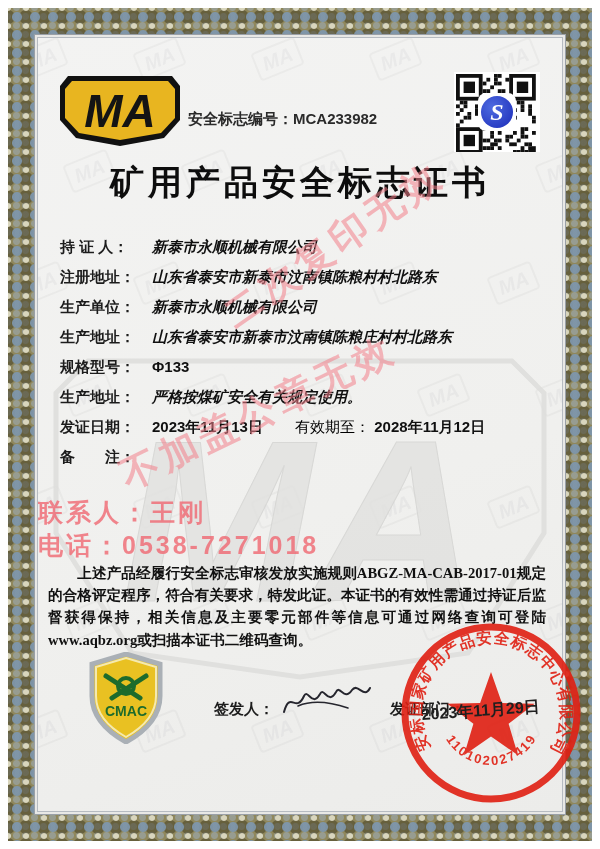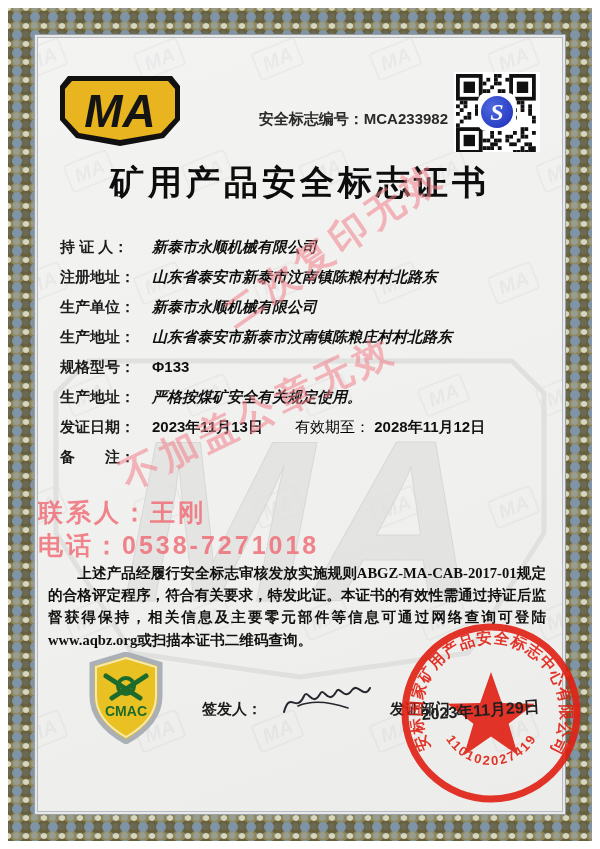--- a/index.html
+++ b/index.html
@@ -24,42 +24,42 @@
   #bigwm{position:absolute;left:10px;top:315px;opacity:.85;}
   
   .pinkwm{position:absolute;font-weight:bold;font-size:38px;letter-spacing:5px;white-space:nowrap;
     color:rgba(242,128,138,.55);font-family:"Liberation Serif",serif;}
   #wm-copy{left:190px;top:255px;transform:rotate(-35deg);transform-origin:left center;}
   #wm-seal{left:85px;top:415px;transform:rotate(-26deg);transform-origin:left center;}
   #wm-contact{position:absolute;left:0;right:0;top:458px;text-align:left;font-size:25px;letter-spacing:3px;
     color:rgba(240,100,110,.78);font-weight:bold;line-height:1.32;}
   
   #malogo{position:absolute;left:20px;top:36px;}
-  #certno{position:absolute;left:150px;top:72px;width:260px;text-align:right;font-size:15px;font-weight:bold;color:#2a2a2a;}
+  #certno{position:absolute;left:150px;top:72px;width:260px;text-align:left;font-size:15px;font-weight:bold;color:#2a2a2a;}
   #qrwrap{position:absolute;left:416px;top:34px;width:86px;height:80px;}
   #slogo{position:absolute;left:24px;top:21px;width:38px;height:38px;background:#fff;border-radius:8px;
     display:flex;align-items:center;justify-content:center;}
   #slogo .s{width:32px;height:32px;border-radius:50%;background:radial-gradient(circle at 35% 35%,#4d6ae0,#1b2bb8);
     color:#fff;font-weight:bold;font-style:italic;font-size:24px;line-height:32px;text-align:center;font-family:"Liberation Serif",serif;}
   #title{position:absolute;left:0;right:0;top:122px;text-align:center;font-size:34px;font-weight:bold;
     color:#0d0d0d;letter-spacing:4px;}
   
   #fields{position:absolute;left:22px;right:16px;top:200px;font-size:15px;}
   .row{margin-bottom:11px;white-space:nowrap;}
   .lbl{display:inline-block;min-width:92px;font-weight:bold;color:#1c1c1c;vertical-align:top;}
   .lbl.wide{min-width:0;margin-right:14px;}
   .val{font-family:"Liberation Serif",serif;font-weight:bold;font-style:italic;color:#101010;}
   .val.mono{font-style:normal;font-family:"Liberation Sans",sans-serif;margin-top:40px;}
   #daterow .lbl2{display:inline-block;font-weight:normal;margin-left:28px;}
   
   #para{position:absolute;left:10px;right:16px;top:524px;font-size:14.6px;line-height:1.52;font-weight:bold;
     color:#111;text-align:justify;text-indent:2em;font-family:"Liberation Serif",serif;}
   
   #cmac{position:absolute;left:50px;top:614px;}
-  #signer{position:absolute;left:164px;top:662px;font-size:15px;font-weight:bold;color:#1c1c1c;}
+  #signer{position:absolute;left:176px;top:662px;font-size:15px;font-weight:bold;color:#1c1c1c;}
   #signature{position:absolute;left:240px;top:640px;}
   #dept{position:absolute;left:352px;top:662px;font-size:15px;font-weight:bold;color:#1c1c1c;}
   
   #seal{position:absolute;left:398px;top:620px;z-index:30;}
 </style>
 </head>
 <body>
 
 <div id="page">
   <div id="band"></div>

